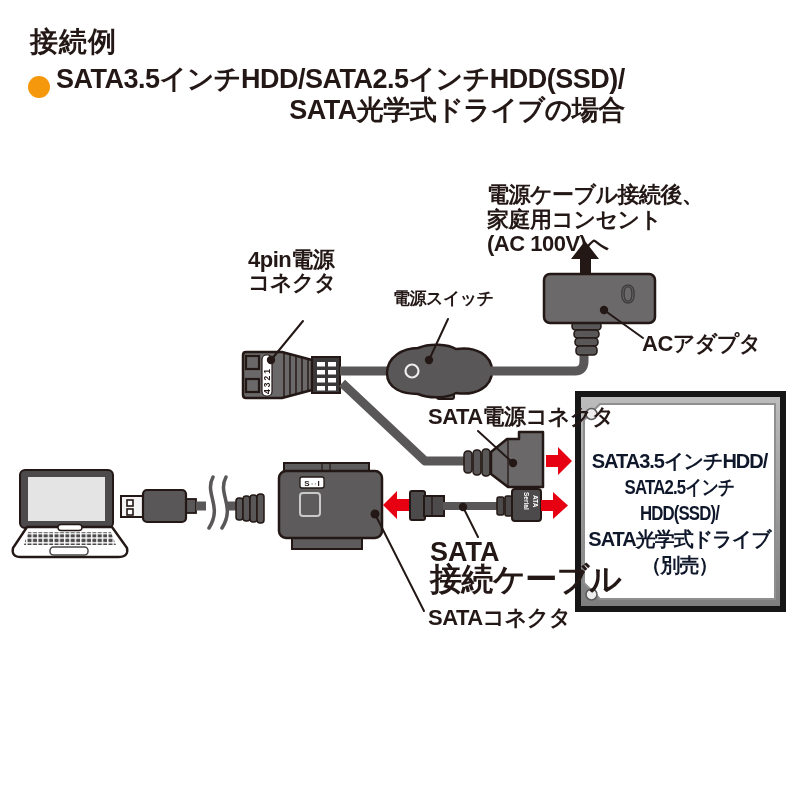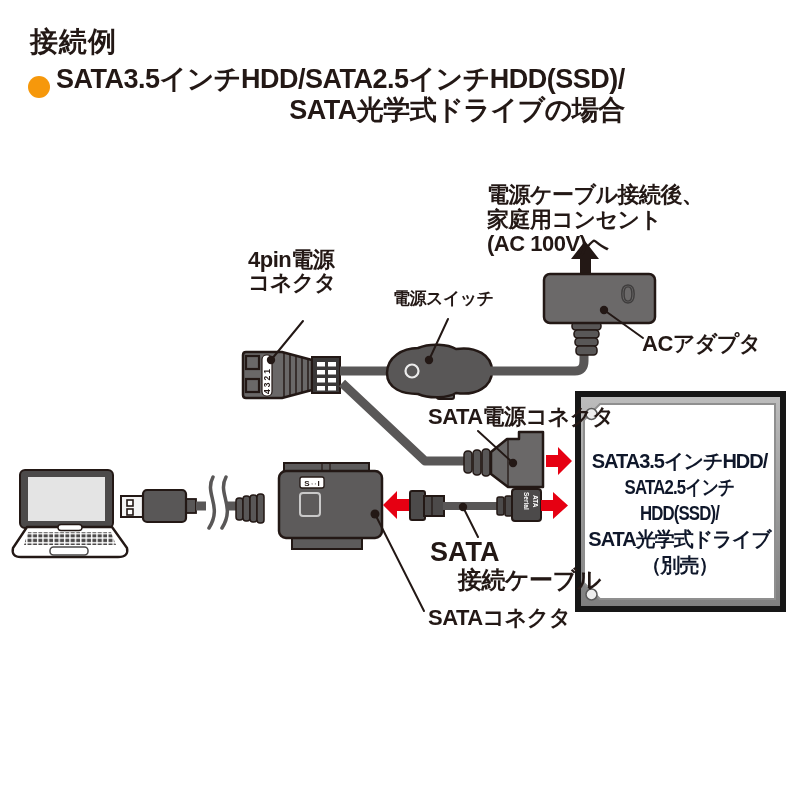--- a/index.html
+++ b/index.html
@@ -11,21 +11,21 @@
   .title{left:30px;top:26px;font-size:28px;line-height:32px;letter-spacing:1px;}
   .bullet-dot{position:absolute;left:28px;top:76px;width:22px;height:22px;border-radius:50%;background:#f6980b;}
   .bullet-text{left:56px;top:64px;font-size:27px;line-height:31px;text-align:right;}
   .note{left:487px;top:163px;font-size:22px;line-height:24.5px;margin-top:20px;}
   .l4pin{left:248px;top:248px;font-size:22px;line-height:23px;}
   .lswitch{left:393px;top:287px;font-size:17px;}
   .lac{left:642px;top:329px;font-size:22px;}
   .lsatapower{left:400px;top:402px;font-size:22px;margin-left:28px;}
   .lsatacable{left:430px;top:539px;line-height:27px;}
   .lsatacable .big{font-size:27px;letter-spacing:0;}
-  .lsatacable .small{font-size:24px;margin-left:28px;}
+  .lsatacable .small{font-size:32px;}
   .lsataconn{left:428px;top:603px;font-size:22px;}
   .hddtext{
     position:absolute;left:584px;top:448px;width:191px;text-align:center;
     font-weight:bold;font-size:20px;line-height:26px;color:#0f172a;letter-spacing:-1px;
   }
   .hddtext .cond{transform:scaleX(0.84);transform-origin:center;}
   svg{position:absolute;left:0;top:0;}
 </style>
 </head>
 <body>

